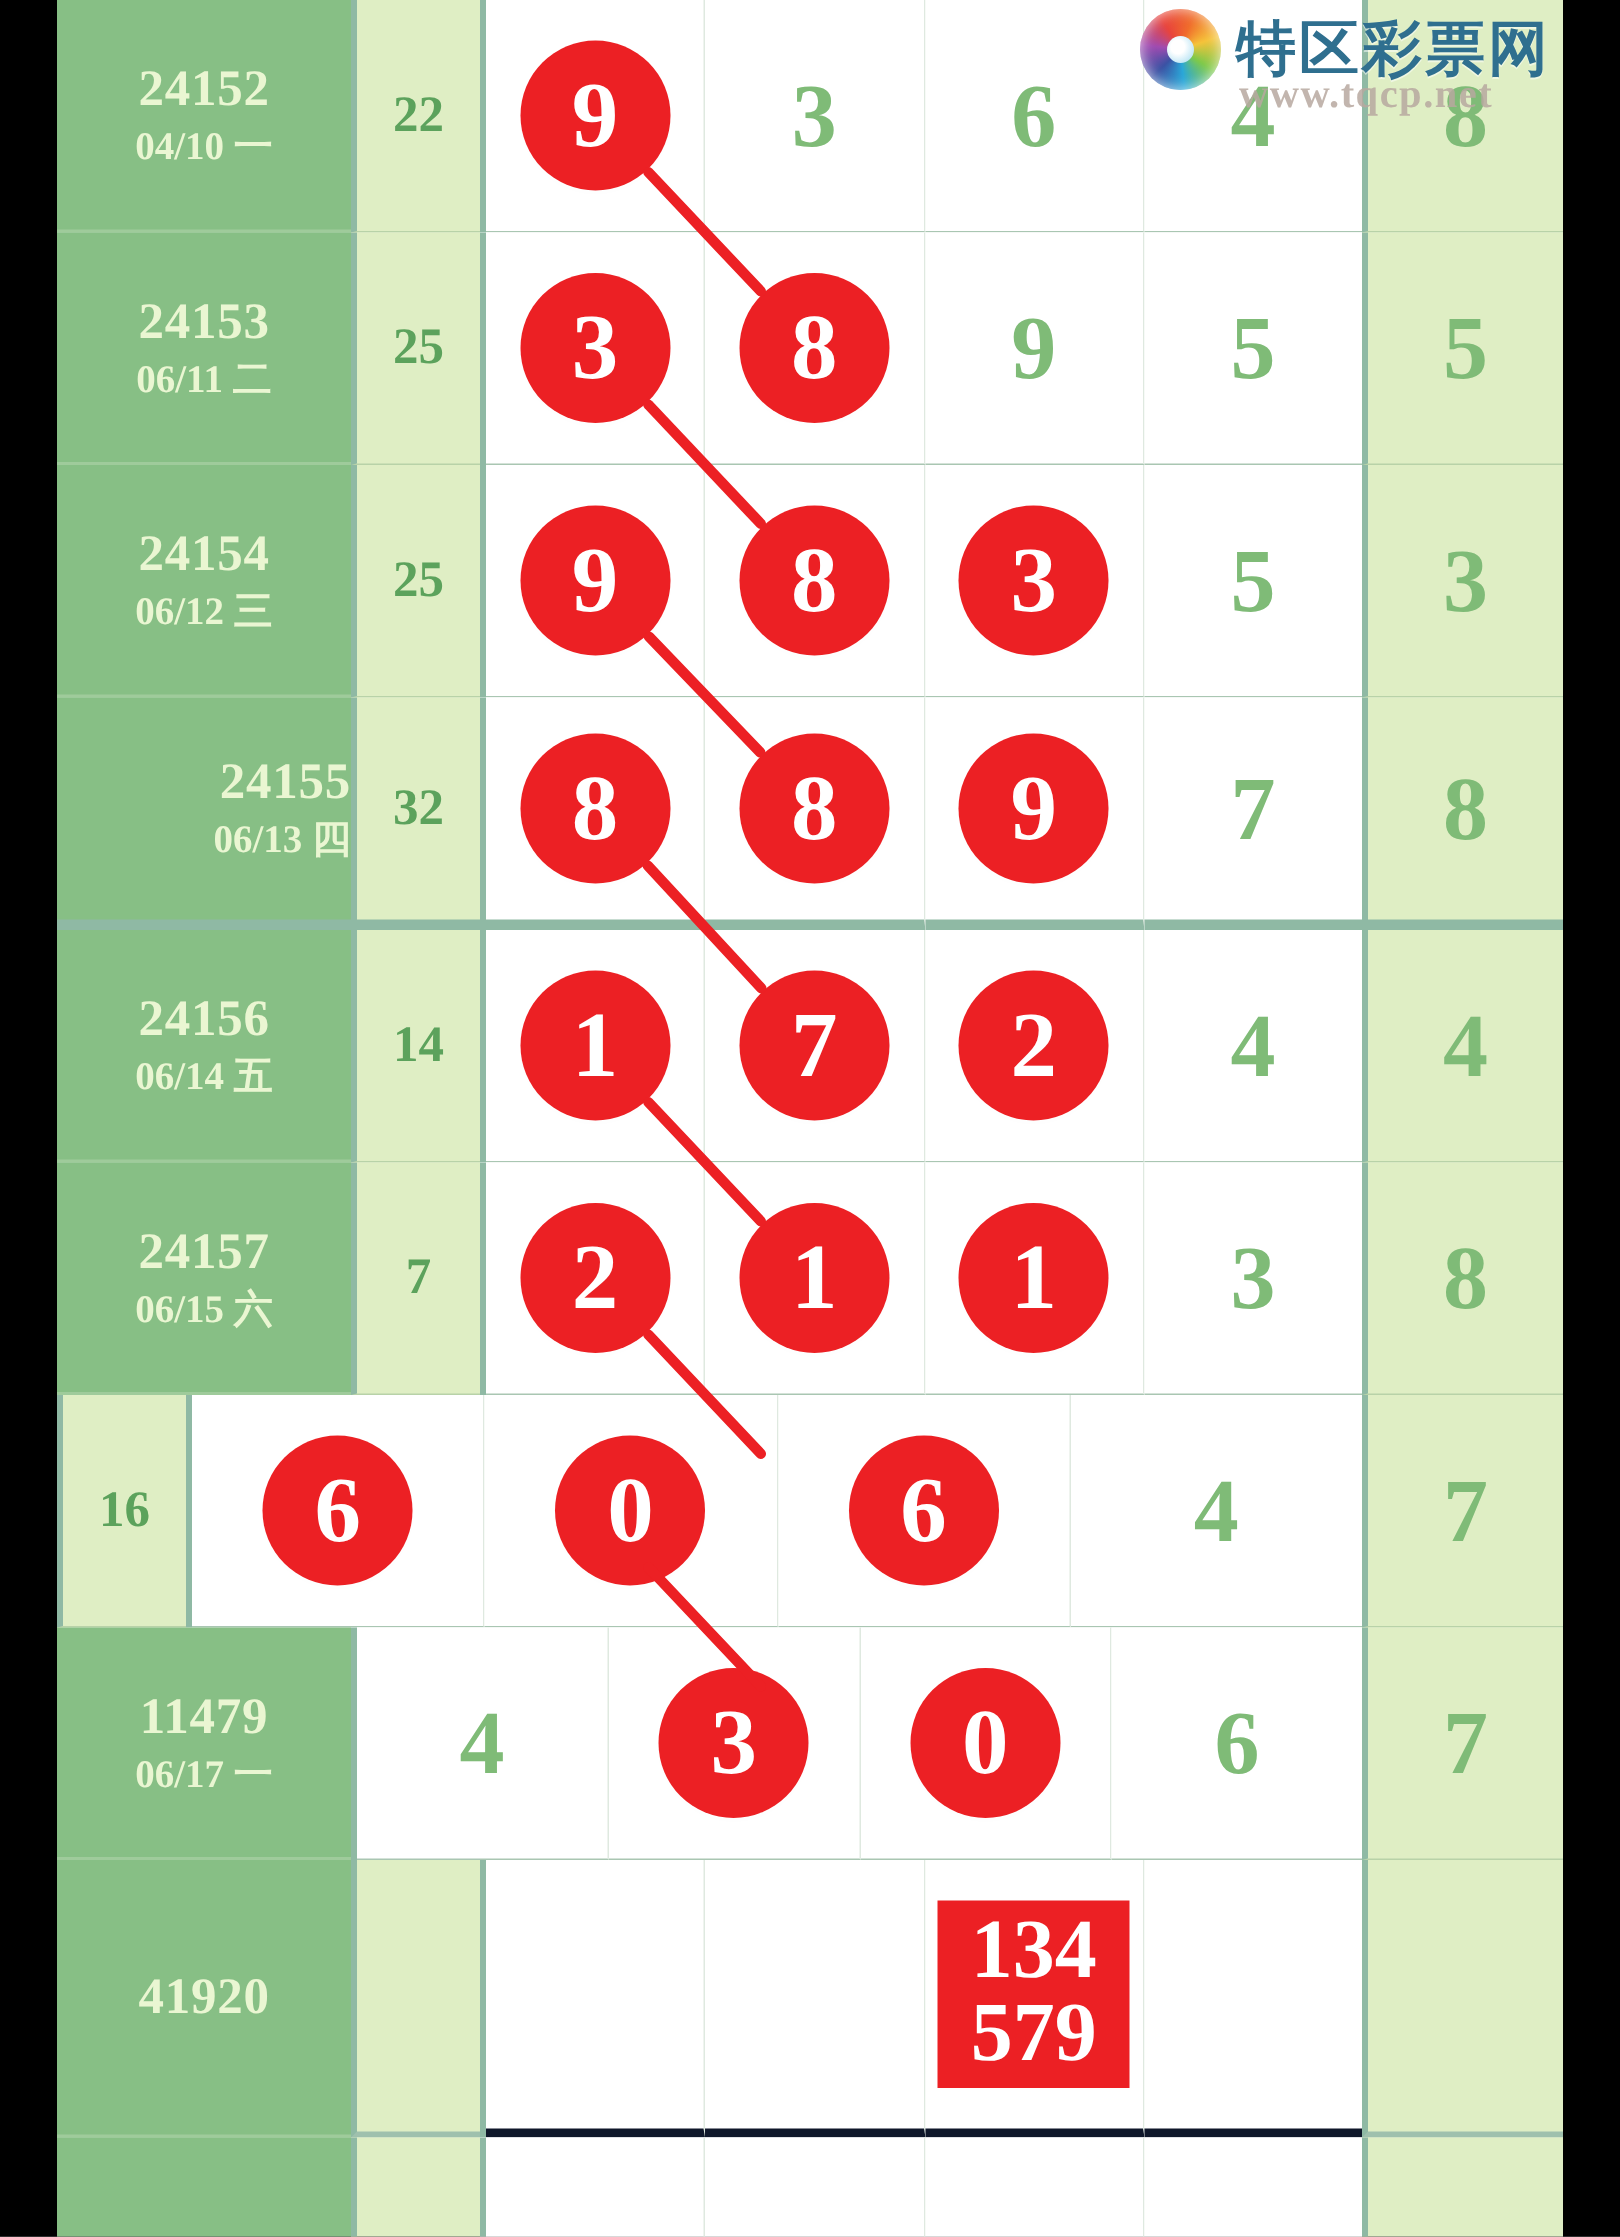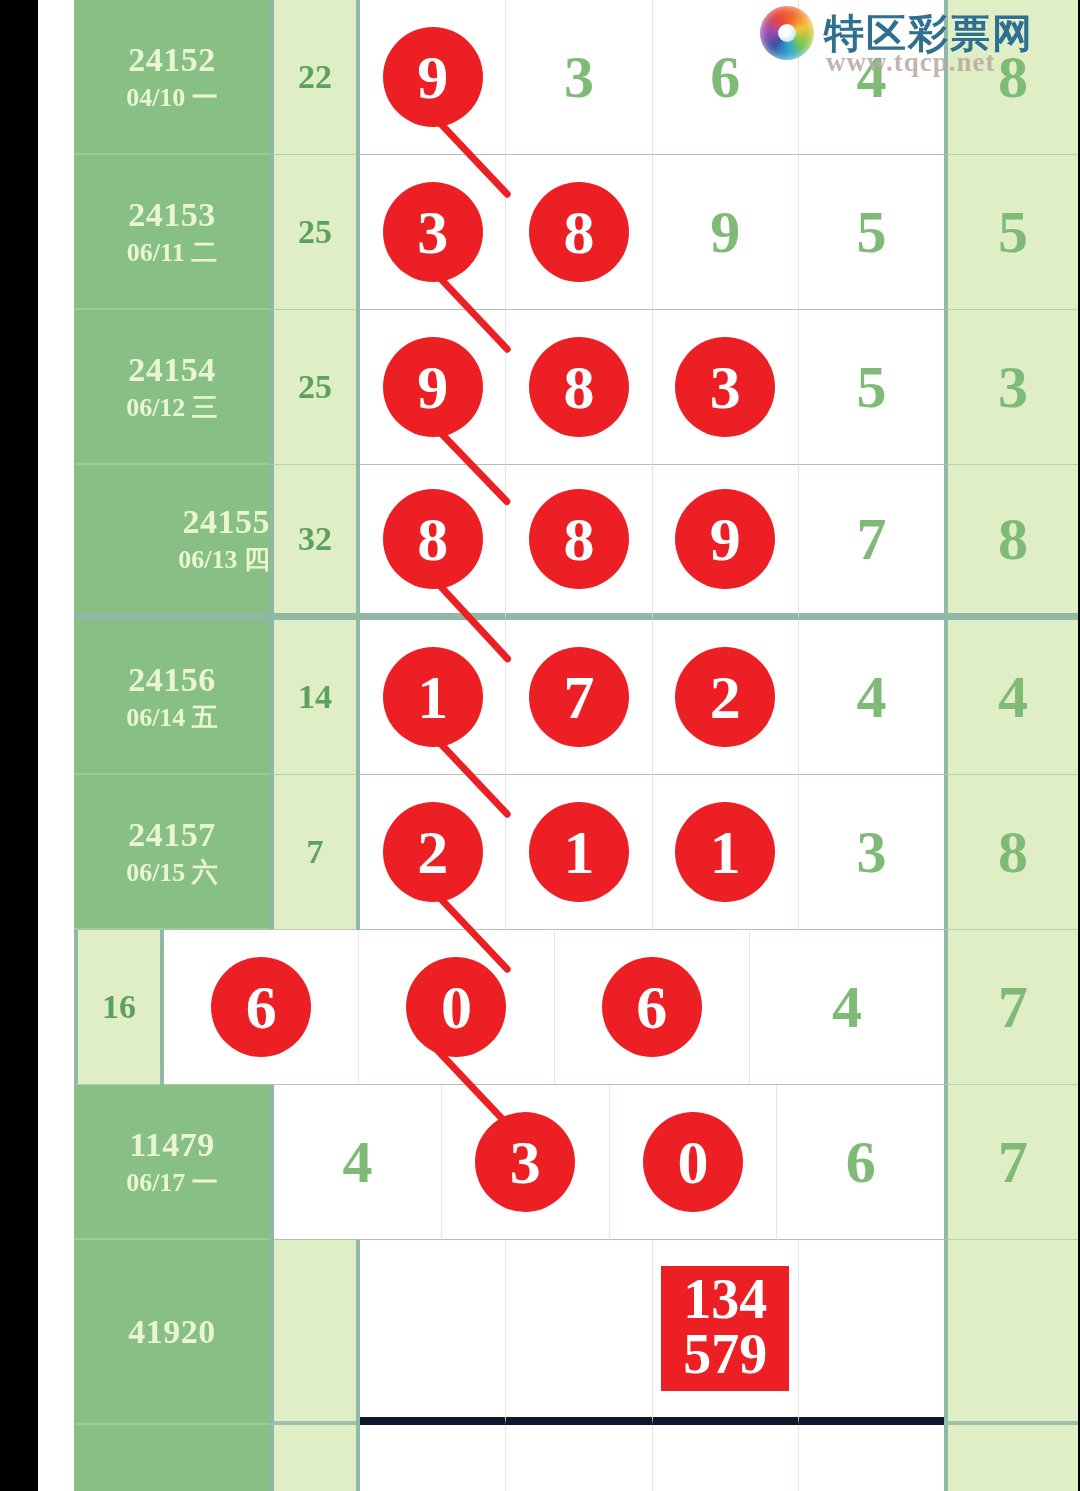--- a/index.html
+++ b/index.html
@@ -11,21 +11,21 @@
   }
 
   
   #frame{ position:absolute; inset:0; background:#000; }
   #board{
     position:absolute; left:38px; top:0; width:1004px; height:1491px;
     background:#ffffff;
   }
 
   
-  .row{ position:relative; width:100%; display:flex;margin-left:36px; }
+  .row{ position:relative; width:100%; display:flex; }
   .r-h{ height:155px; }          
 
   .c-issue{
     width:196px; flex:0 0 196px;
     background:#87bf85;
     color:#eaf6d2;
     display:flex; flex-direction:column;
     align-items:center; justify-content:center;
     gap:8px;
     border-bottom:2px solid #9fcb9b;
@@ -99,21 +99,21 @@
   
   .row.pred .c-issue{ justify-content:center; }
   .row.pred{ height:185px; }
   .predbox{
     background:#ec2024; color:#fff;
     width:128px; padding:6px 0 10px;
     text-align:center; line-height:.98;
     font-size:56px; font-weight:700;
     box-shadow:0 0 0 5px #fff;
   }
-  .row.pred .cell{ border-bottom:8px solid #0f172a; }
+  .row.pred .cell{ border-bottom:6px solid #0f172a; }
   .row.pred .c-sum,.row.pred .c-tail{ border-bottom:4px solid #9fc0ad; }
 
   .row.blank{ height:96px; }
   .row.blank .c-issue{ border-bottom:none; }
 
   
   #wm{
     position:absolute; right:8px; top:6px; z-index:6;
     display:flex; align-items:center; gap:10px;
     pointer-events:none;

